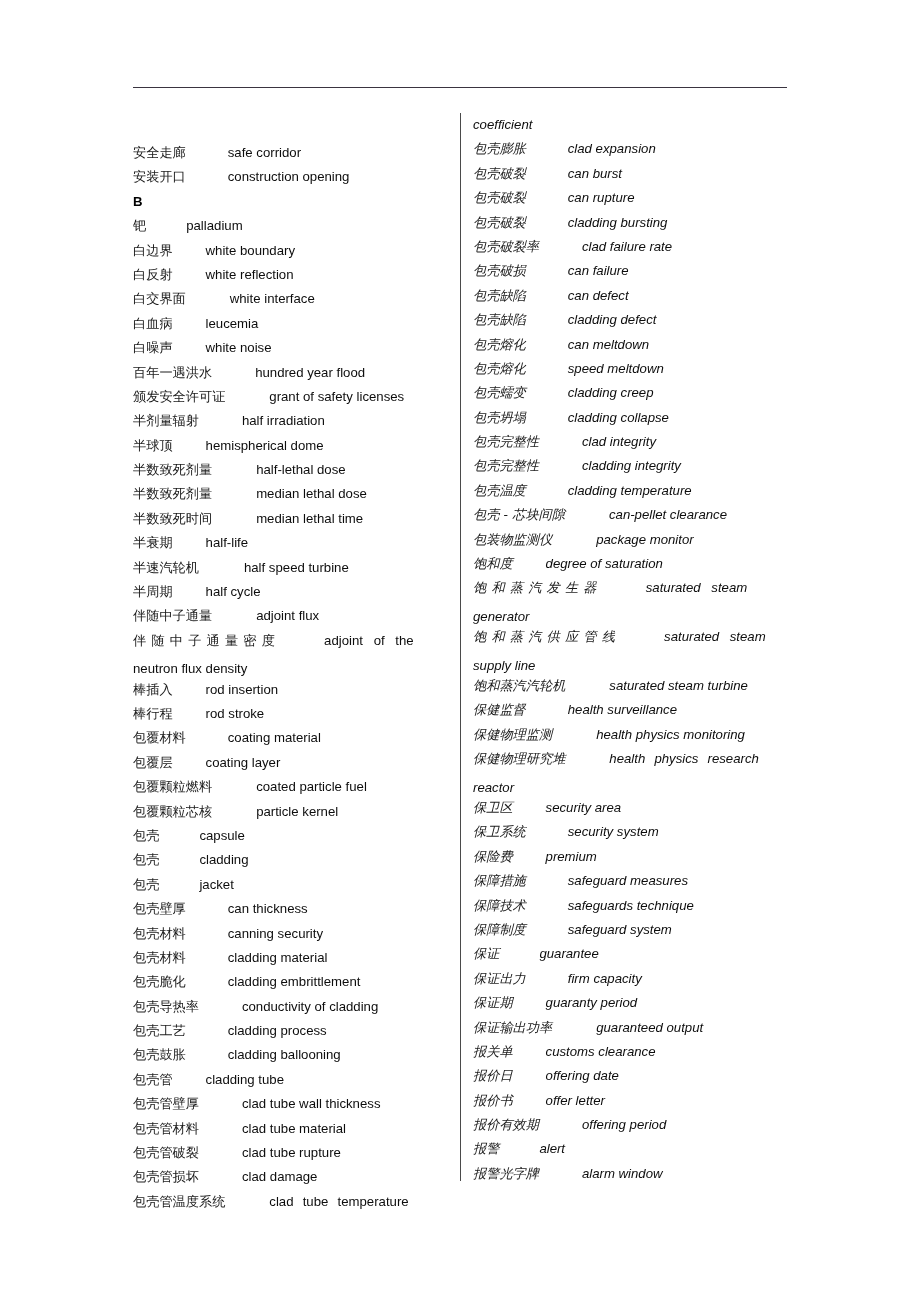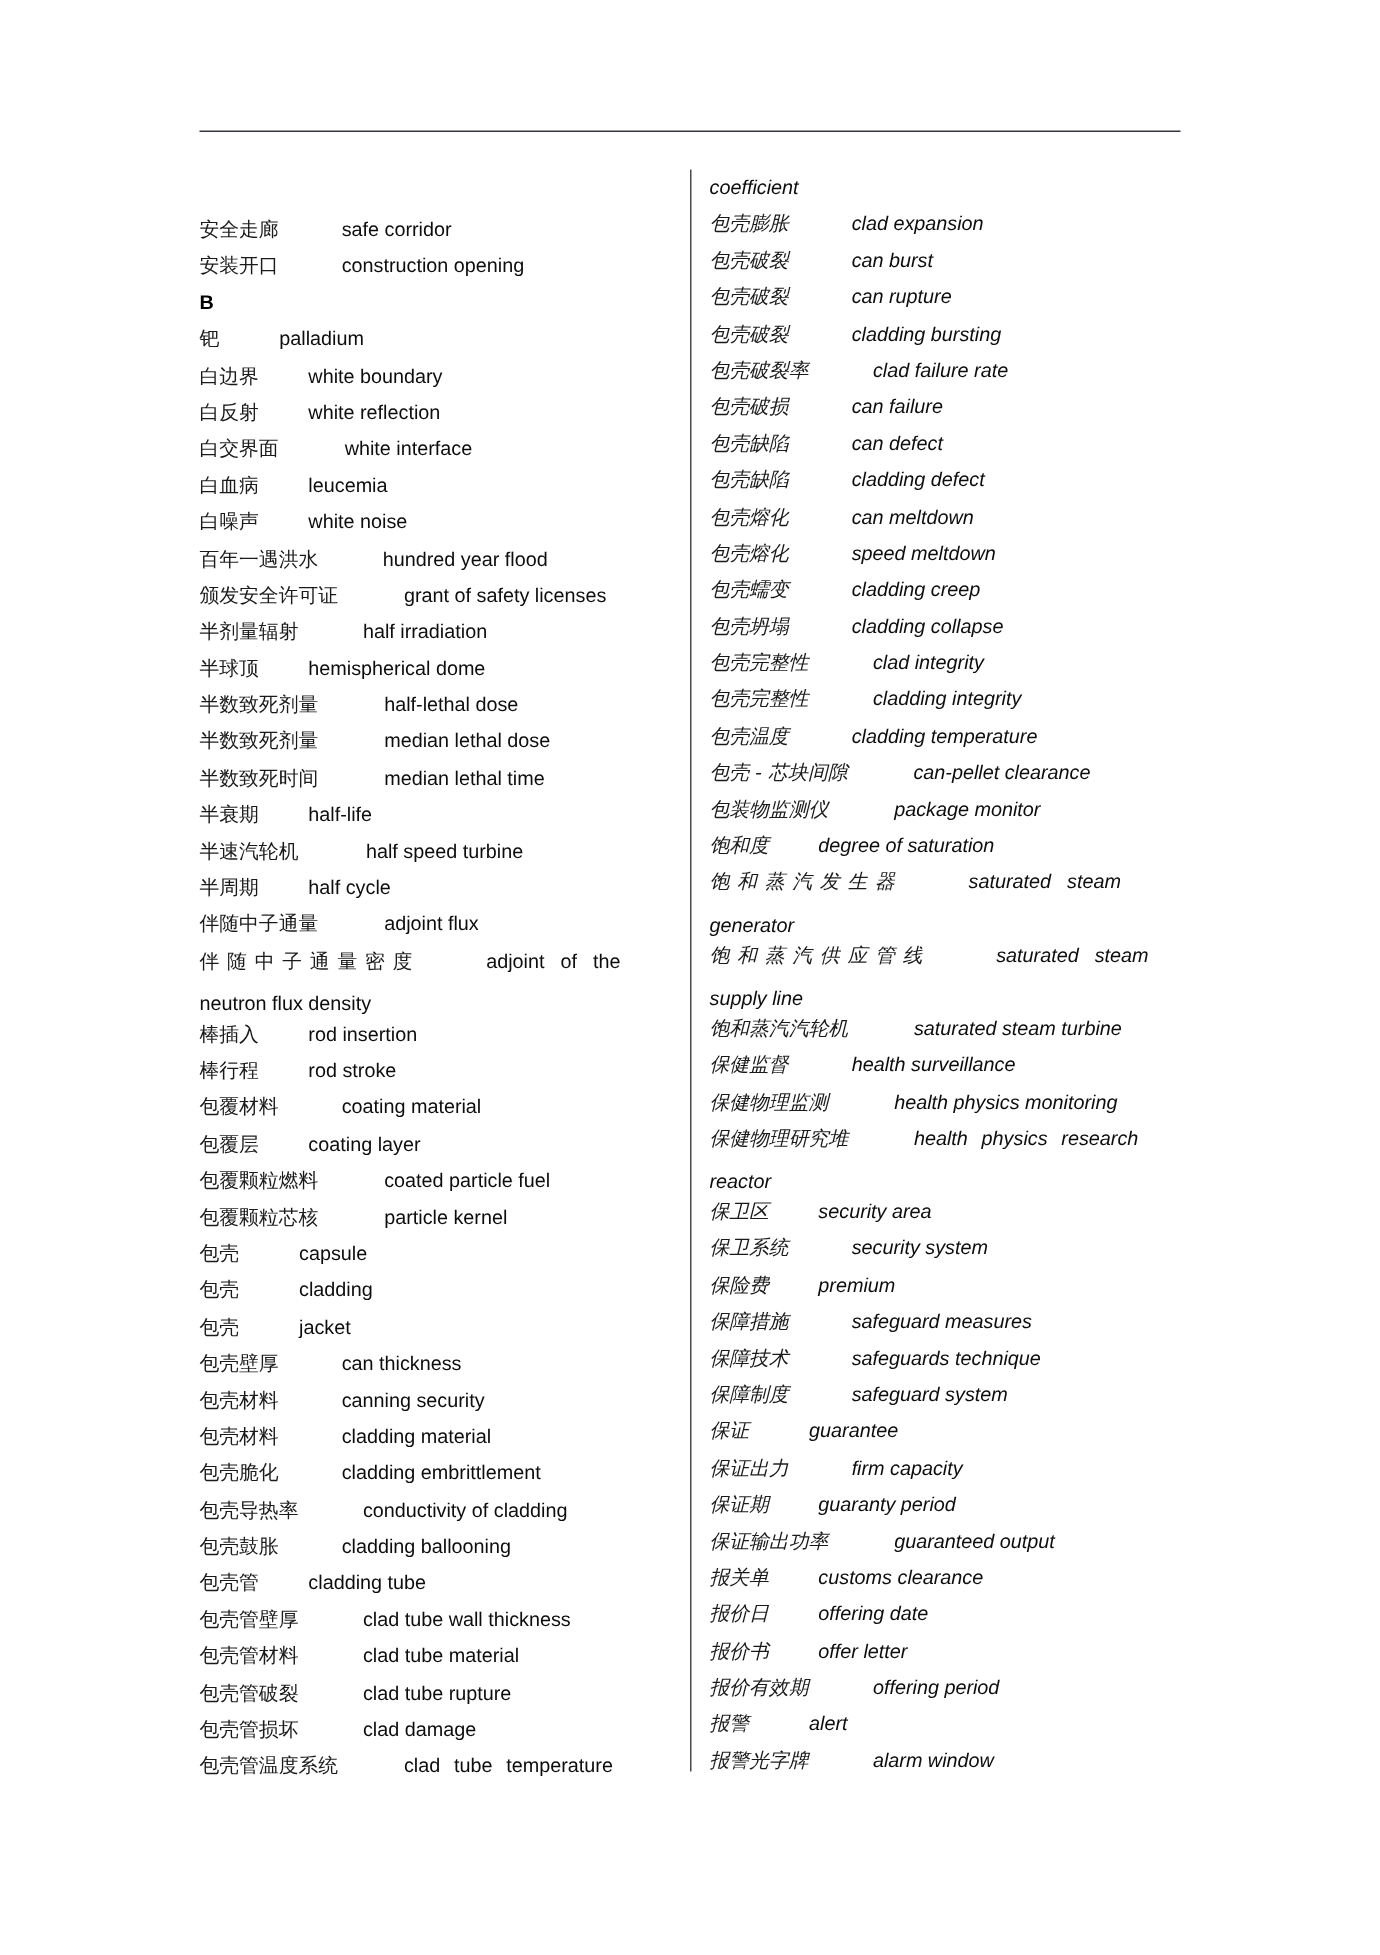--- a/index.html
+++ b/index.html
@@ -149,20 +149,21 @@
         <div class="entry"><span class="zh">包覆颗粒燃料</span><span class="gap" style="width: 44px; font-size: 13.2px;">&nbsp;</span><span class="en">coated particle fuel</span></div>
         <div class="entry"><span class="zh">包覆颗粒芯核</span><span class="gap" style="width: 44px; font-size: 13.2px;">&nbsp;</span><span class="en">particle kernel</span></div>
         <div class="entry"><span class="zh">包壳</span><span class="gap" style="width: 40px; font-size: 13.2px;">&nbsp;</span><span class="en">capsule</span></div>
         <div class="entry"><span class="zh">包壳</span><span class="gap" style="width: 40px; font-size: 13.2px;">&nbsp;</span><span class="en">cladding</span></div>
         <div class="entry"><span class="zh">包壳</span><span class="gap" style="width: 40px; font-size: 13.2px;">&nbsp;</span><span class="en">jacket</span></div>
         <div class="entry"><span class="zh">包壳壁厚</span><span class="gap" style="width: 42px; font-size: 13.2px;">&nbsp;</span><span class="en">can thickness</span></div>
         <div class="entry"><span class="zh">包壳材料</span><span class="gap" style="width: 42px; font-size: 13.2px;">&nbsp;</span><span class="en">canning security</span></div>
         <div class="entry"><span class="zh">包壳材料</span><span class="gap" style="width: 42px; font-size: 13.2px;">&nbsp;</span><span class="en">cladding material</span></div>
         <div class="entry"><span class="zh">包壳脆化</span><span class="gap" style="width: 42px; font-size: 13.2px;">&nbsp;</span><span class="en">cladding embrittlement</span></div>
         <div class="entry"><span class="zh">包壳导热率</span><span class="gap" style="width: 43px; font-size: 13.2px;">&nbsp;</span><span class="en">conductivity of cladding</span></div>
+        <div class="entry"><span class="zh">包壳工艺</span><span class="gap" style="width: 42px; font-size: 13.2px;">&nbsp;</span><span class="en">cladding process</span></div>
         <div class="entry"><span class="zh">包壳鼓胀</span><span class="gap" style="width: 42px; font-size: 13.2px;">&nbsp;</span><span class="en">cladding ballooning</span></div>
         <div class="entry"><span class="zh">包壳管</span><span class="gap" style="width: 33px; font-size: 13.2px;">&nbsp;</span><span class="en">cladding tube</span></div>
         <div class="entry"><span class="zh">包壳管壁厚</span><span class="gap" style="width: 43px; font-size: 13.2px;">&nbsp;</span><span class="en">clad tube wall thickness</span></div>
         <div class="entry"><span class="zh">包壳管材料</span><span class="gap" style="width: 43px; font-size: 13.2px;">&nbsp;</span><span class="en">clad tube material</span></div>
         <div class="entry"><span class="zh">包壳管破裂</span><span class="gap" style="width: 43px; font-size: 13.2px;">&nbsp;</span><span class="en">clad tube rupture</span></div>
         <div class="entry"><span class="zh">包壳管损坏</span><span class="gap" style="width: 43px; font-size: 13.2px;">&nbsp;</span><span class="en">clad damage</span></div>
         <div class="entry just2"><span class="zh">包壳管温度系统</span><span class="gap" style="width: 44px; font-size: 13.2px;">&nbsp;</span><span class="en">clad tube temperature</span></div>
       </div>
     <div class="col col-right" id="col-right">
         <div class="entry"><span class="en">coefficient</span></div>

